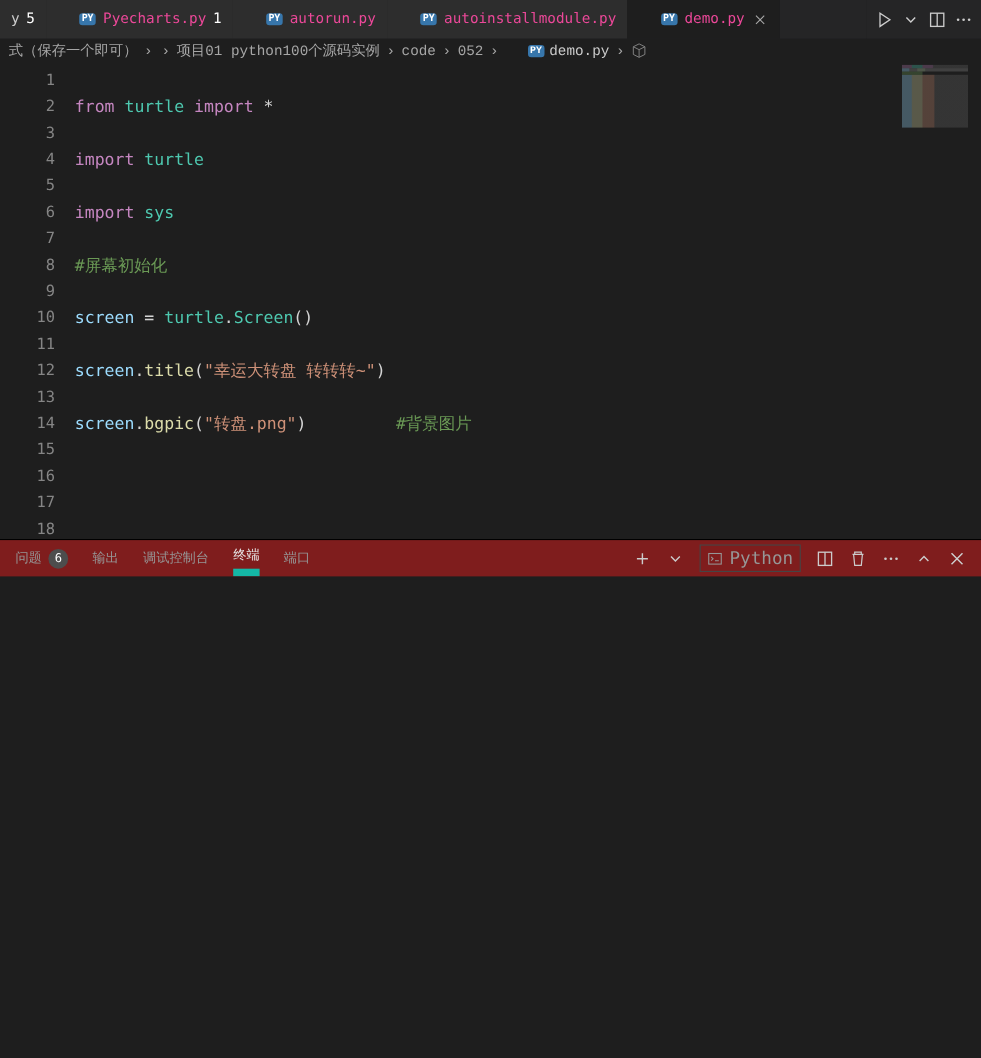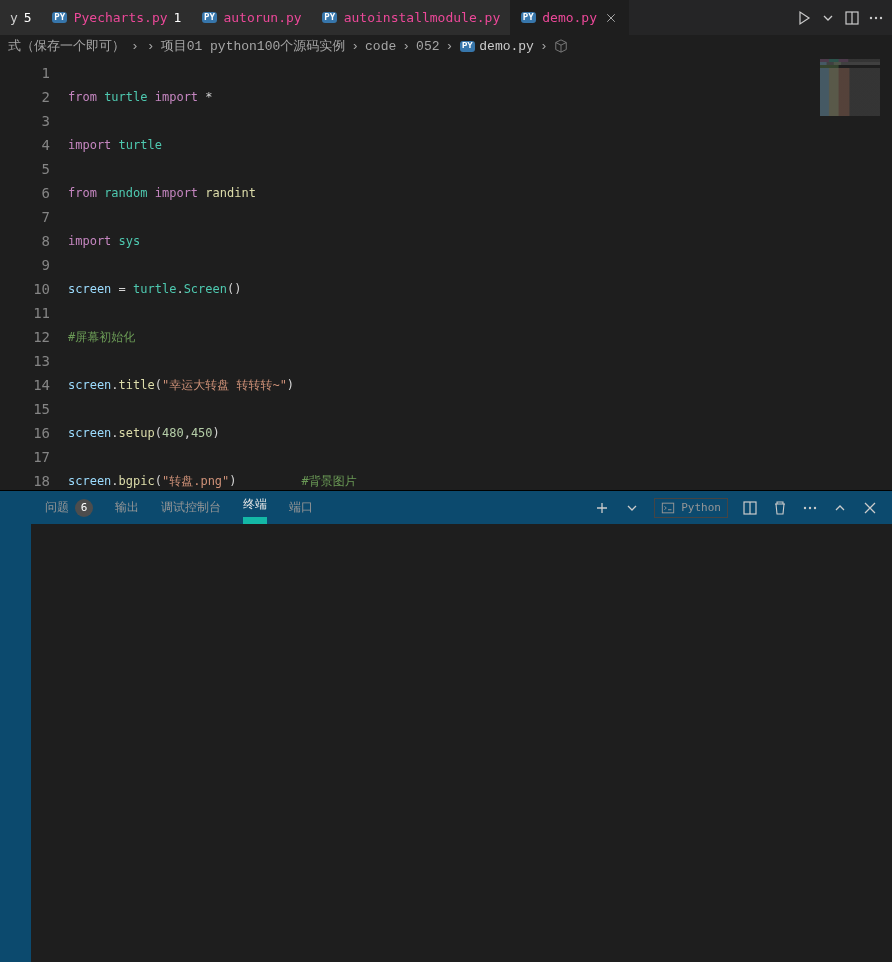--- a/index.html
+++ b/index.html
@@ -1,66 +1,66 @@
 <!DOCTYPE html>
 <html><head>
 <meta charset="utf-8">
 <style>
 * { margin:0; padding:0; box-sizing:border-box; }
 body { width:892px; height:962px; background:#1e1e1e; font-family:"Segoe UI",Consolas,monospace; font-size:13px; color:#cccccc; overflow:hidden; }
 .tabs-bar { height:35px; background:#252526; display:flex; align-items:stretch; }
 .tab { display:flex; align-items:center; padding:0 10px; gap:6px; background:#2d2d2d; cursor:pointer; white-space:nowrap; }
 .tab.active { background:#1e1e1e; }
-.tab-icon { width:16px; height:16px; display:inline-flex; align-items:center; justify-content:center; }
+.tab-icon { width:16px; height:16px; display:inline-flex; align-items:center; justify-content:center;margin-left:20px; }
 .py-badge { font-size:9px; font-weight:bold; color:#fff; background:#3776ab; border-radius:3px; padding:1px 2px; line-height:1; }
 .tab-label { color:#ec4899; font-size:13px; }
 .tab-mod { color:#ffffff; font-size:13px; }
 .tab-close { width:16px; height:16px; display:inline-flex; align-items:center; justify-content:center; color:#cccccc; opacity:0.8; }
 .tab-close svg { width:12px; height:12px; }
 .tab.trunc .tab-label { color:#cccccc; }
 .tab-spacer { flex:1; background:#252526; }
 .actions { display:flex; align-items:center; gap:8px; padding:0 8px; background:#252526; }
 .action-btn { color:#cccccc; display:inline-flex; align-items:center; justify-content:center; cursor:pointer; }
 .action-btn svg { width:16px; height:16px; }
 .breadcrumbs { height:22px; display:flex; align-items:center; padding:0 8px; font-size:13px; color:#a6a6a6; gap:4px; background:#1e1e1e; overflow:hidden; white-space:nowrap;font-family:Liberation Mono, monospace; }
 .breadcrumbs .sep { color:#a6a6a6; padding:0 2px; }
 .crumb { cursor:default; }
 .crumb.file { display:inline-flex; align-items:center; gap:4px; color:#cccccc; }
 .bc-end-icon { color:#848484; display:inline-flex; }
 .bc-end-icon svg { width:14px; height:14px; }
 .editor-wrap { position:relative; height:433px; display:flex; overflow:hidden; }
 .gutter { width:68px; text-align:right; padding-right:18px; color:#858585; font-family:Consolas,monospace; font-size:14px; line-height:24px; user-select:none; padding-top:4px; }
 .gutter .ln { height:24px; }
-.code { flex:1; font-family:Consolas,monospace; font-size:12px; line-height:24px; white-space:pre; color:#d4d4d4; padding-top:4px; }
+.code { flex:1; font-family:Consolas,monospace; font-size:15px; line-height:24px; white-space:pre; color:#d4d4d4; padding-top:4px; }
 .code .row { height:24px; }
 .kw { color:#c586c0; }
 .mod { color:#4ec9b0; }
 .fn { color:#dcdcaa; }
 .cls { color:#4ec9b0; }
 .var { color:#9cdcfe; }
 .str { color:#ce9178; }
 .num { color:#b5cea8; }
 .com { color:#6a9955; }
 .pun { color:#d4d4d4; }
 .op { color:#d4d4d4; }
 .minimap { position:absolute; right:12px; top:2px; width:60px; height:70px; opacity:0.62; background:
   linear-gradient(90deg,rgba(197,134,192,0.45) 0 14%,rgba(78,201,176,0.5) 16% 30%,rgba(197,134,192,0.45) 32% 46%,rgba(212,212,212,0.2) 48% 100%) 0 0/100% 3px,
   linear-gradient(90deg,rgba(156,220,254,0.5) 0 10%,rgba(212,212,212,0.3) 12% 22%,rgba(181,206,168,0.5) 24% 34%,rgba(212,212,212,0.3) 36% 100%) 0 3px/100% 3px,
   linear-gradient(90deg,rgba(106,153,85,0.5) 0 30%,transparent 32% 100%) 0 6px/100% 3px,
   linear-gradient(90deg,rgba(156,220,254,0.5) 0 14%,rgba(220,220,170,0.5) 16% 30%,rgba(206,145,120,0.5) 32% 48%,rgba(212,212,212,0.2) 50% 100%) 0 9px/100% 48px;
   background-repeat:no-repeat; filter:blur(0.3px); pointer-events:none; }
-.panel { height:472px; border-top:1px solid #000; background:#0c4a6e; display:flex; flex-direction:column;padding-left:31px; }
+.panel { height:472px; border-top:1px solid #000; background:#7f1d1d; display:flex; flex-direction:column; }
 .panel-tabs { height:33px; display:flex; align-items:center; padding:0 14px; gap:22px; font-size:12px; color:#969696; }
 .ptab { display:flex; align-items:center; gap:6px; cursor:pointer; padding:4px 0; }
 .ptab.active { color:#e7e7e7; border-bottom:7px solid #14b8a6; }
 .badge { background:#4d4d4d; color:#fff; border-radius:10px; font-size:11px; min-width:18px; height:18px; display:inline-flex; align-items:center; justify-content:center; padding:0 5px; }
 .panel-spacer { flex:1; }
 .panel-actions { display:flex; align-items:center; gap:14px; }
 .panel-actions .action-btn svg { width:16px; height:16px; }
-.kind { display:inline-flex; align-items:center; gap:6px; border:1px solid #454545; border-radius:0; padding:2px 6px; font-size:11px; }
+.kind { display:inline-flex; align-items:center; gap:6px; border:1px solid #454545; border-radius:0; padding:2px 6px; font-size:16px; }
 .kind svg { width:14px; height:14px; }
 .term-body { flex:1; background:#1e1e1e; }
 </style>
 </head>
 <body>
 
 <div class="tabs-bar">
   <div class="tab trunc">
     <span class="tab-label">y</span>
     <span class="tab-mod">5</span>
@@ -164,26 +164,24 @@
     <div class="ln">13</div>
     <div class="ln">14</div>
     <div class="ln">15</div>
     <div class="ln">16</div>
     <div class="ln">17</div>
     <div class="ln">18</div>
   </div>
   <div class="code">
 <div class="row"><span class="kw">from</span> <span class="mod">turtle</span> <span class="kw">import</span> <span class="op">*</span></div>
 <div class="row"><span class="kw">import</span> <span class="mod">turtle</span></div>
-<div class="row"><span class="kw">from</span> <span class="mod">random</span> <span class="kw">import</span> <span class="fn">randint</span></div>
 <div class="row"><span class="kw">import</span> <span class="mod">sys</span></div>
+<div class="row"><span class="com">#屏幕初始化</span></div>
 <div class="row"><span class="var">screen</span><span class="op"> = </span><span class="mod">turtle</span><span class="pun">.</span><span class="cls">Screen</span><span class="pun">()</span></div>
-<div class="row"><span class="com">#屏幕初始化</span></div>
 <div class="row"><span class="var">screen</span><span class="pun">.</span><span class="fn">title</span><span class="pun">(</span><span class="str">"幸运大转盘 转转转~"</span><span class="pun">)</span></div>
-<div class="row"><span class="var">screen</span><span class="pun">.</span><span class="fn">setup</span><span class="pun">(</span><span class="num">480</span><span class="pun">,</span><span class="num">450</span><span class="pun">)</span></div>
 <div class="row"><span class="var">screen</span><span class="pun">.</span><span class="fn">bgpic</span><span class="pun">(</span><span class="str">"转盘.png"</span><span class="pun">)</span><span>         </span><span class="com">#背景图片</span></div>
 
 
 
 
 
 
 
 
 

